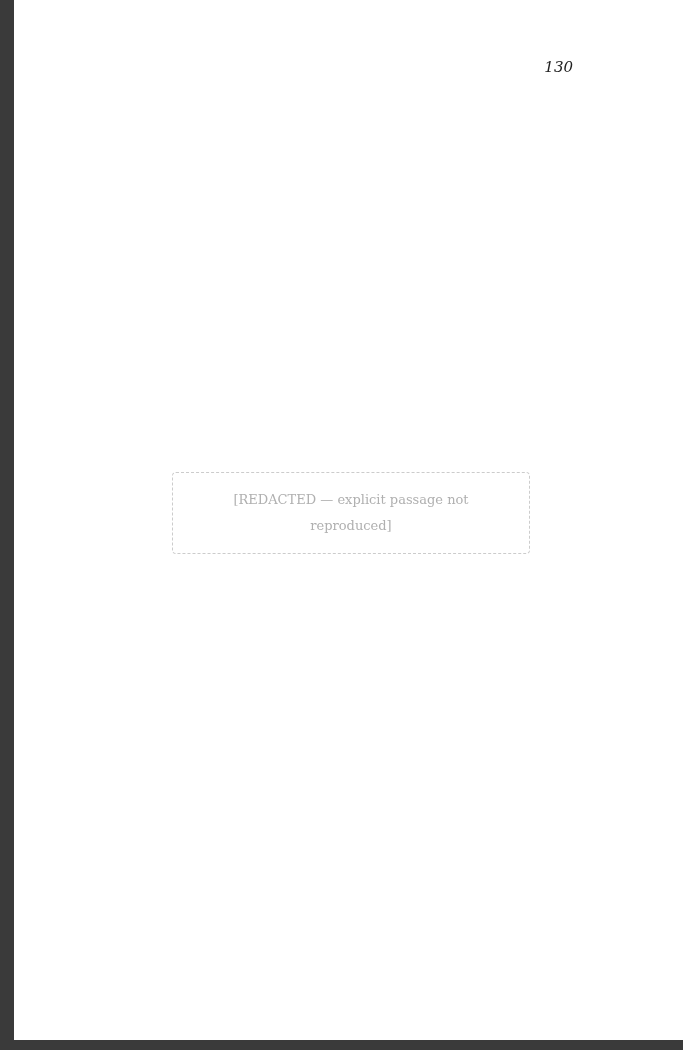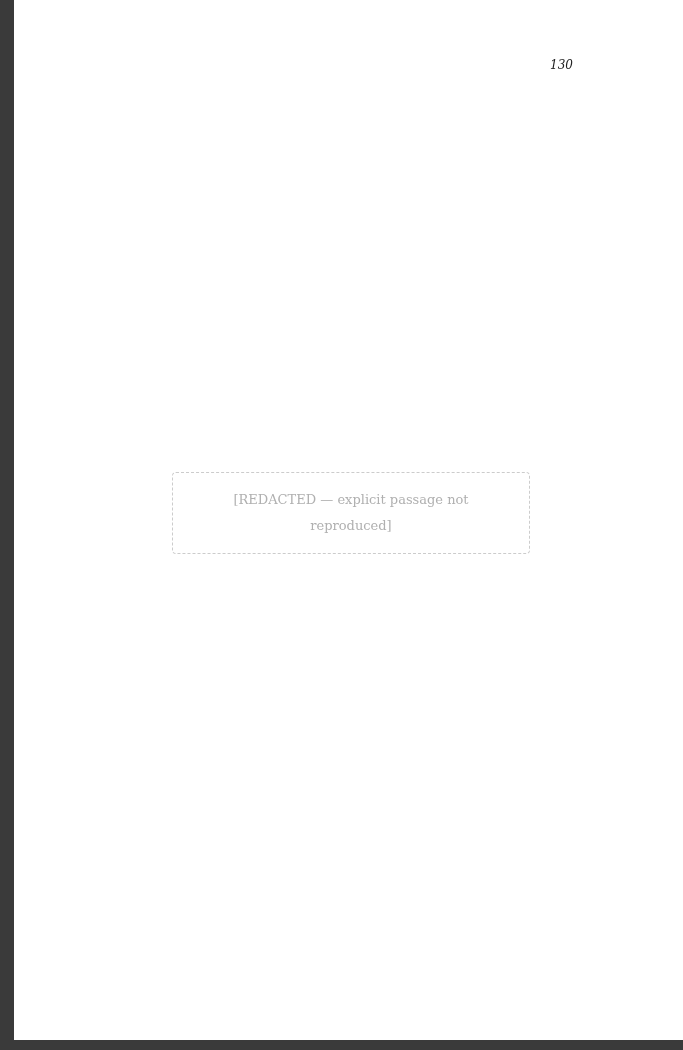--- a/index.html
+++ b/index.html
@@ -9,21 +9,21 @@
     font-family:"DejaVu Sans",sans-serif;
     overflow:hidden;position:relative;
   }
   .page{
     position:absolute;top:0;left:14px;right:0;bottom:10px;
     background:#ffffff;
   }
   .page-number{
     position:absolute;top:58px;right:110px;
     font-family:"DejaVu Serif",serif;
-    font-size:12px;color:#222;
+    font-size:15px;color:#222;
     font-style:italic;
   }
   .text-area{
     position:absolute;top:105px;right:85px;left:90px;bottom:120px;
     writing-mode:vertical-rl;
     text-orientation:upright;
     font-family:"DejaVu Serif",serif;
     font-size:19px;line-height:2.0;
     color:#9a9a9a;
     display:flex;align-items:flex-start;

